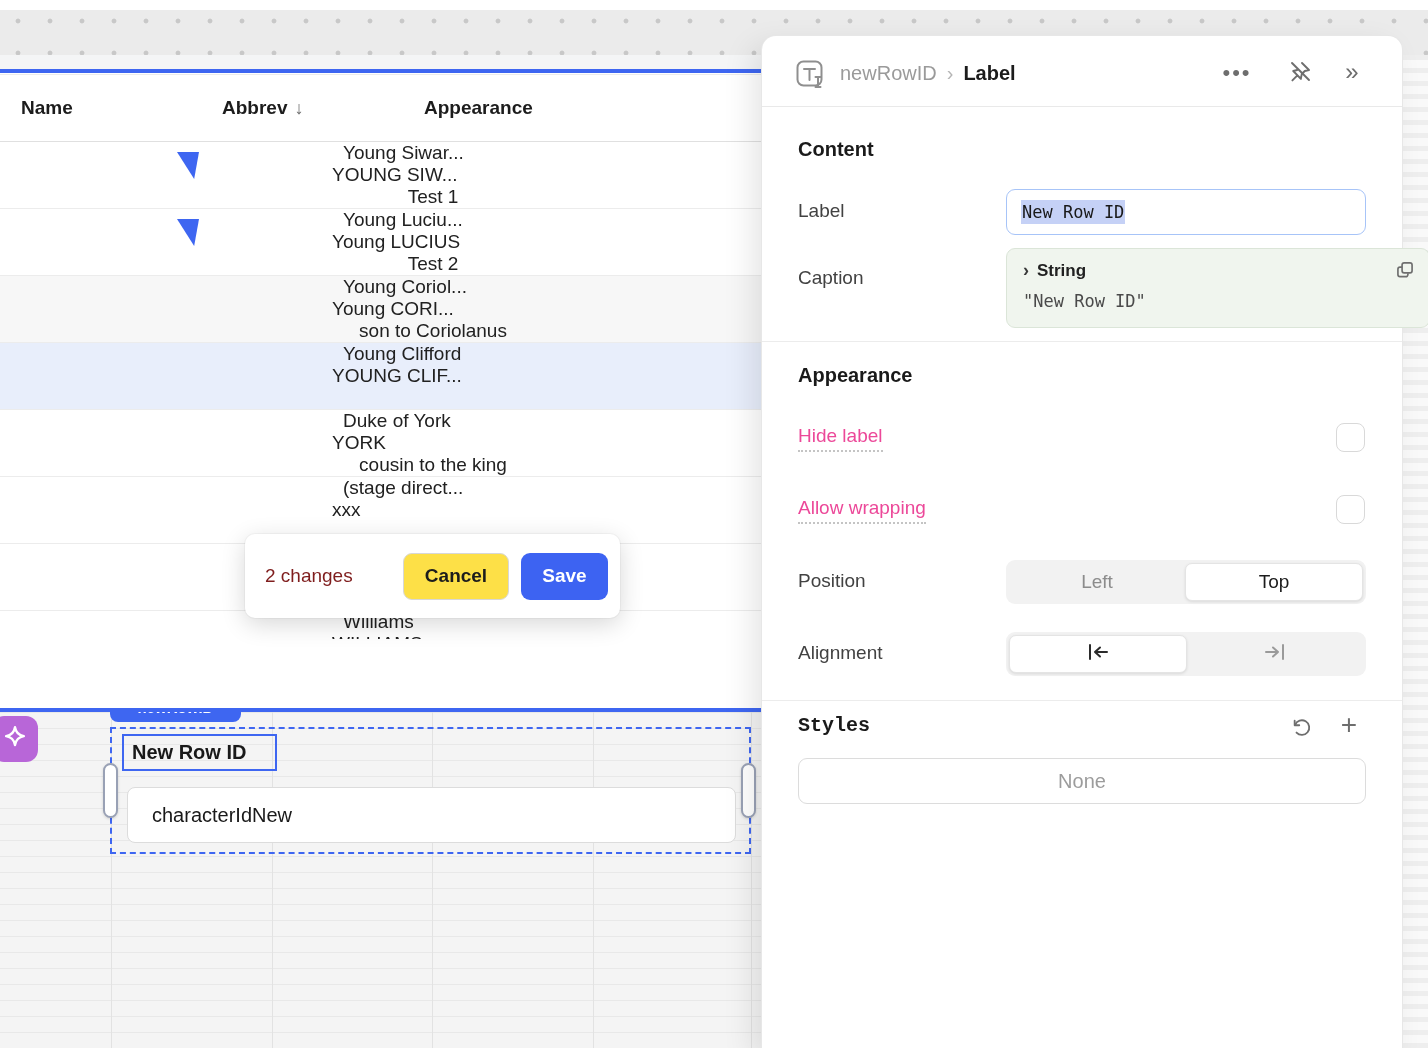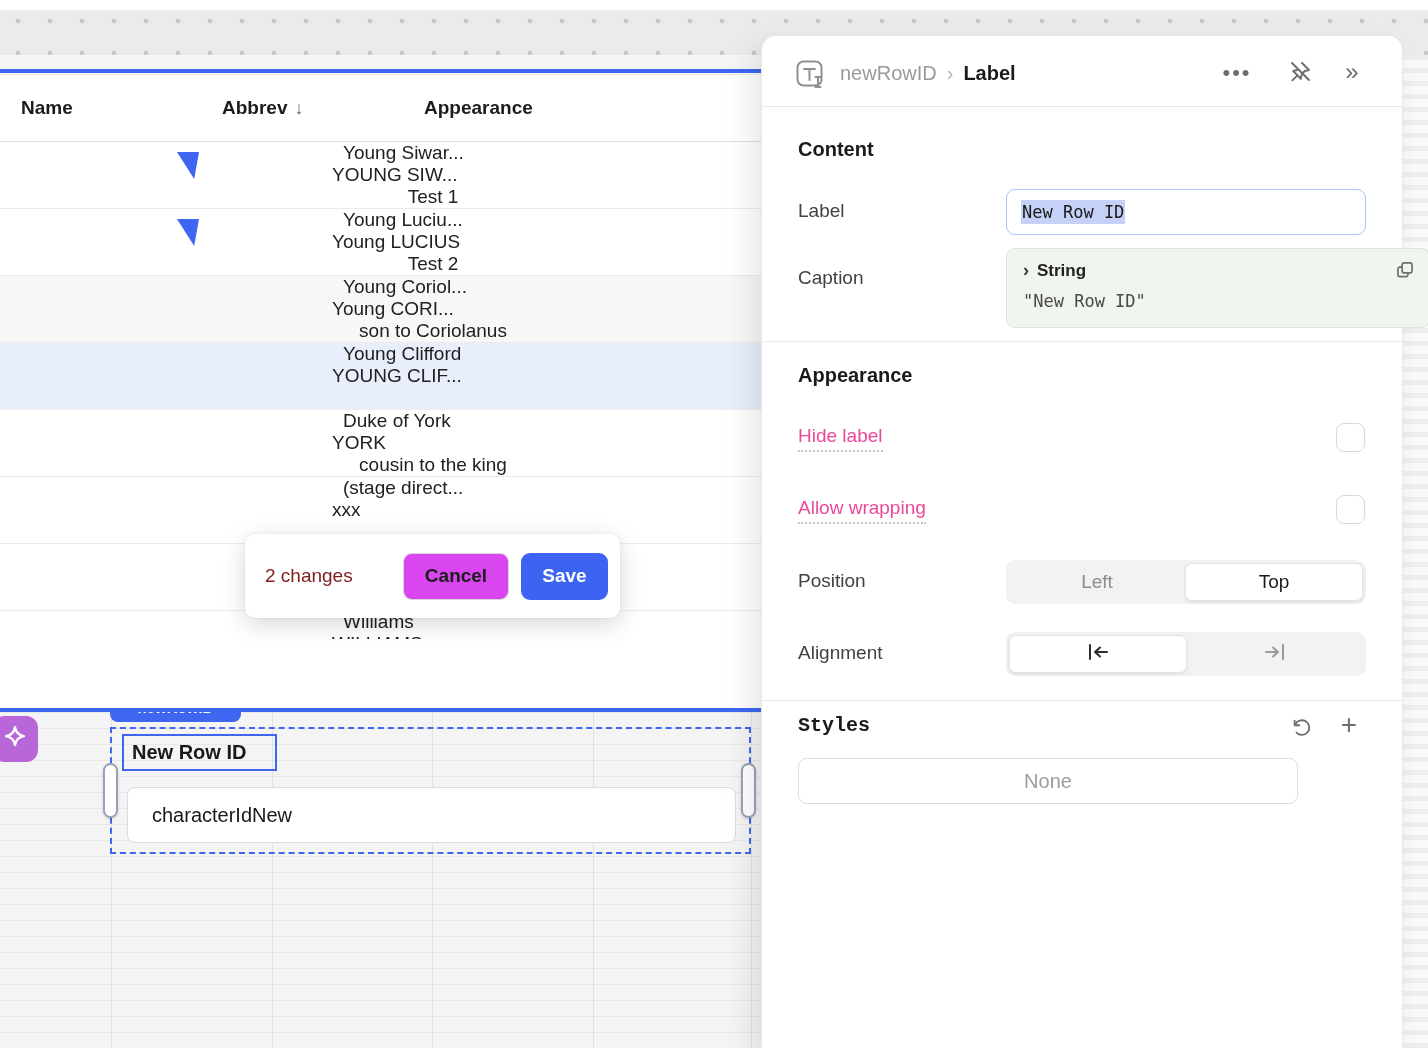--- a/index.html
+++ b/index.html
@@ -60,21 +60,21 @@
     border-top:1px solid #e5e5e5;display:flex;align-items:center;justify-content:center;
     font-size:19px;color:#767676;}
 
   
   .popup{position:absolute;left:245px;top:534px;width:375px;height:84px;background:#fff;
     border-radius:10px;box-shadow:0 6px 24px rgba(0,0,0,.16),0 0 0 1px rgba(0,0,0,.03);
     display:flex;align-items:center;padding:0 12px 0 20px;box-sizing:border-box;z-index:5;}
   .popup .summary{color:#7f1d1d;font-size:19px;flex:1;}
   .btn{height:47px;border-radius:9px;font-size:19px;font-weight:700;display:flex;
     align-items:center;justify-content:center;box-sizing:border-box;cursor:pointer;}
-  .btn.cancel{width:106px;background:#d946ef;border:1px solid #d7d7d7;color:#1c1c1c;margin-right:12px;}
+  .btn.cancel{width:106px;background:#fde047;border:1px solid #d7d7d7;color:#1c1c1c;margin-right:12px;}
   .btn.save{width:87px;background:#3d63f2;border:none;color:#fff;}
 
   
   .right-strip{position:absolute;left:1402px;top:55px;width:26px;height:993px;
     background:repeating-linear-gradient(to bottom,#eeeeee 0 5px,#f9f9f9 5px 13px);z-index:1;}
 
   
   .panel{position:absolute;left:762px;top:36px;width:640px;height:1012px;background:#fff;
     border-radius:14px 14px 0 0;box-shadow:0 0 0 1px #e7e7e7,-10px 10px 30px rgba(0,0,0,.10);
     z-index:10;}
@@ -101,21 +101,21 @@
     font-size:17px;color:#4a4a4a;}
   .copy-btn{position:absolute;right:14px;top:11px;cursor:pointer;}
   .checkbox{position:absolute;left:574px;width:29px;height:29px;border:1.5px solid #d9d9d9;
     border-radius:8px;background:#fff;box-sizing:border-box;cursor:pointer;}
   .seg{position:absolute;left:244px;width:360px;height:44px;background:#f2f2f2;border-radius:9px;
     display:flex;padding:3px;box-sizing:border-box;}
   .seg .opt{flex:1;display:flex;align-items:center;justify-content:center;font-size:19px;
     color:#8c8c8c;border-radius:7px;cursor:pointer;}
   .seg .opt.sel{background:#fff;color:#1c1c1c;font-weight:500;border:1px solid #e4e4e4;
     box-shadow:0 1px 3px rgba(0,0,0,.10);}
-  .none-box{position:absolute;left:36px;width:500px;height:46px;border:1.5px solid #dcdcdc;
+  .none-box{position:absolute;left:36px;width:568px;height:46px;border:1.5px solid #dcdcdc;
     border-radius:9px;box-sizing:border-box;display:flex;align-items:center;justify-content:center;
     font-size:20px;color:#9c9c9c;cursor:pointer;}
   .plus-icon{font-size:28px;font-weight:400;color:#6e6e6e;line-height:1;}
 </style>
 </head>
 <body>
 
 <div class="screen">
 
   <div class="strip-top"></div>

